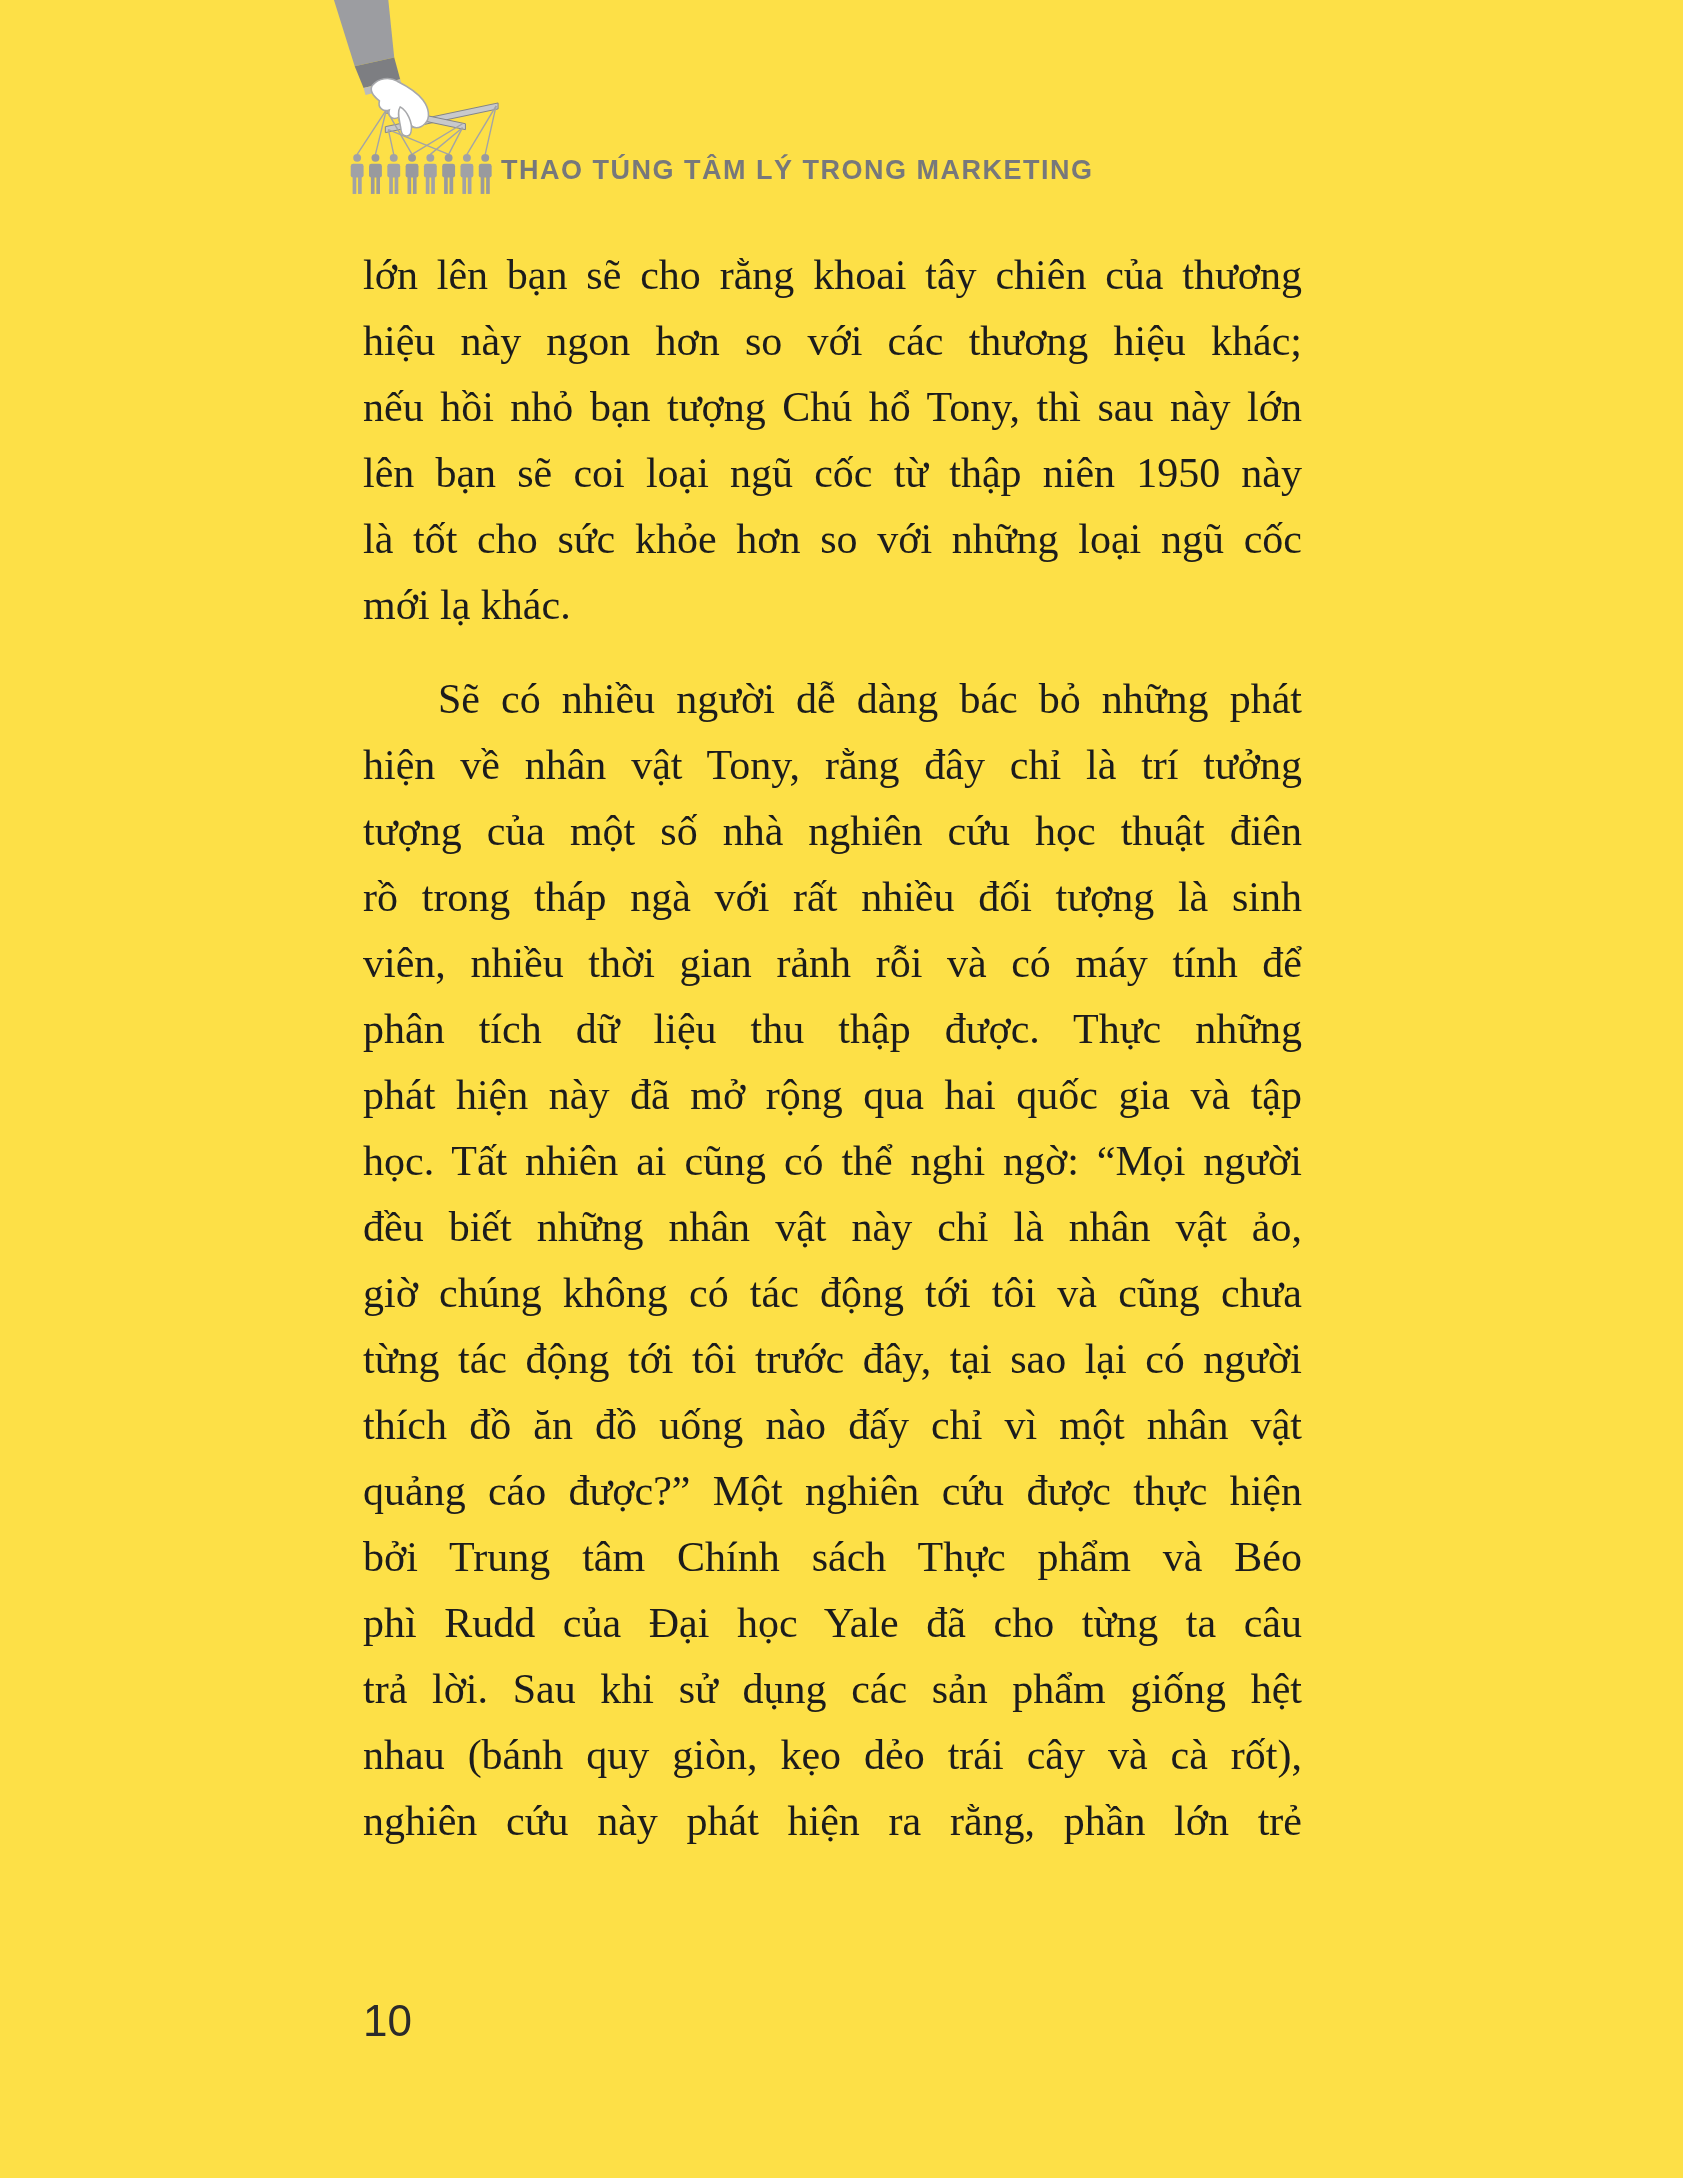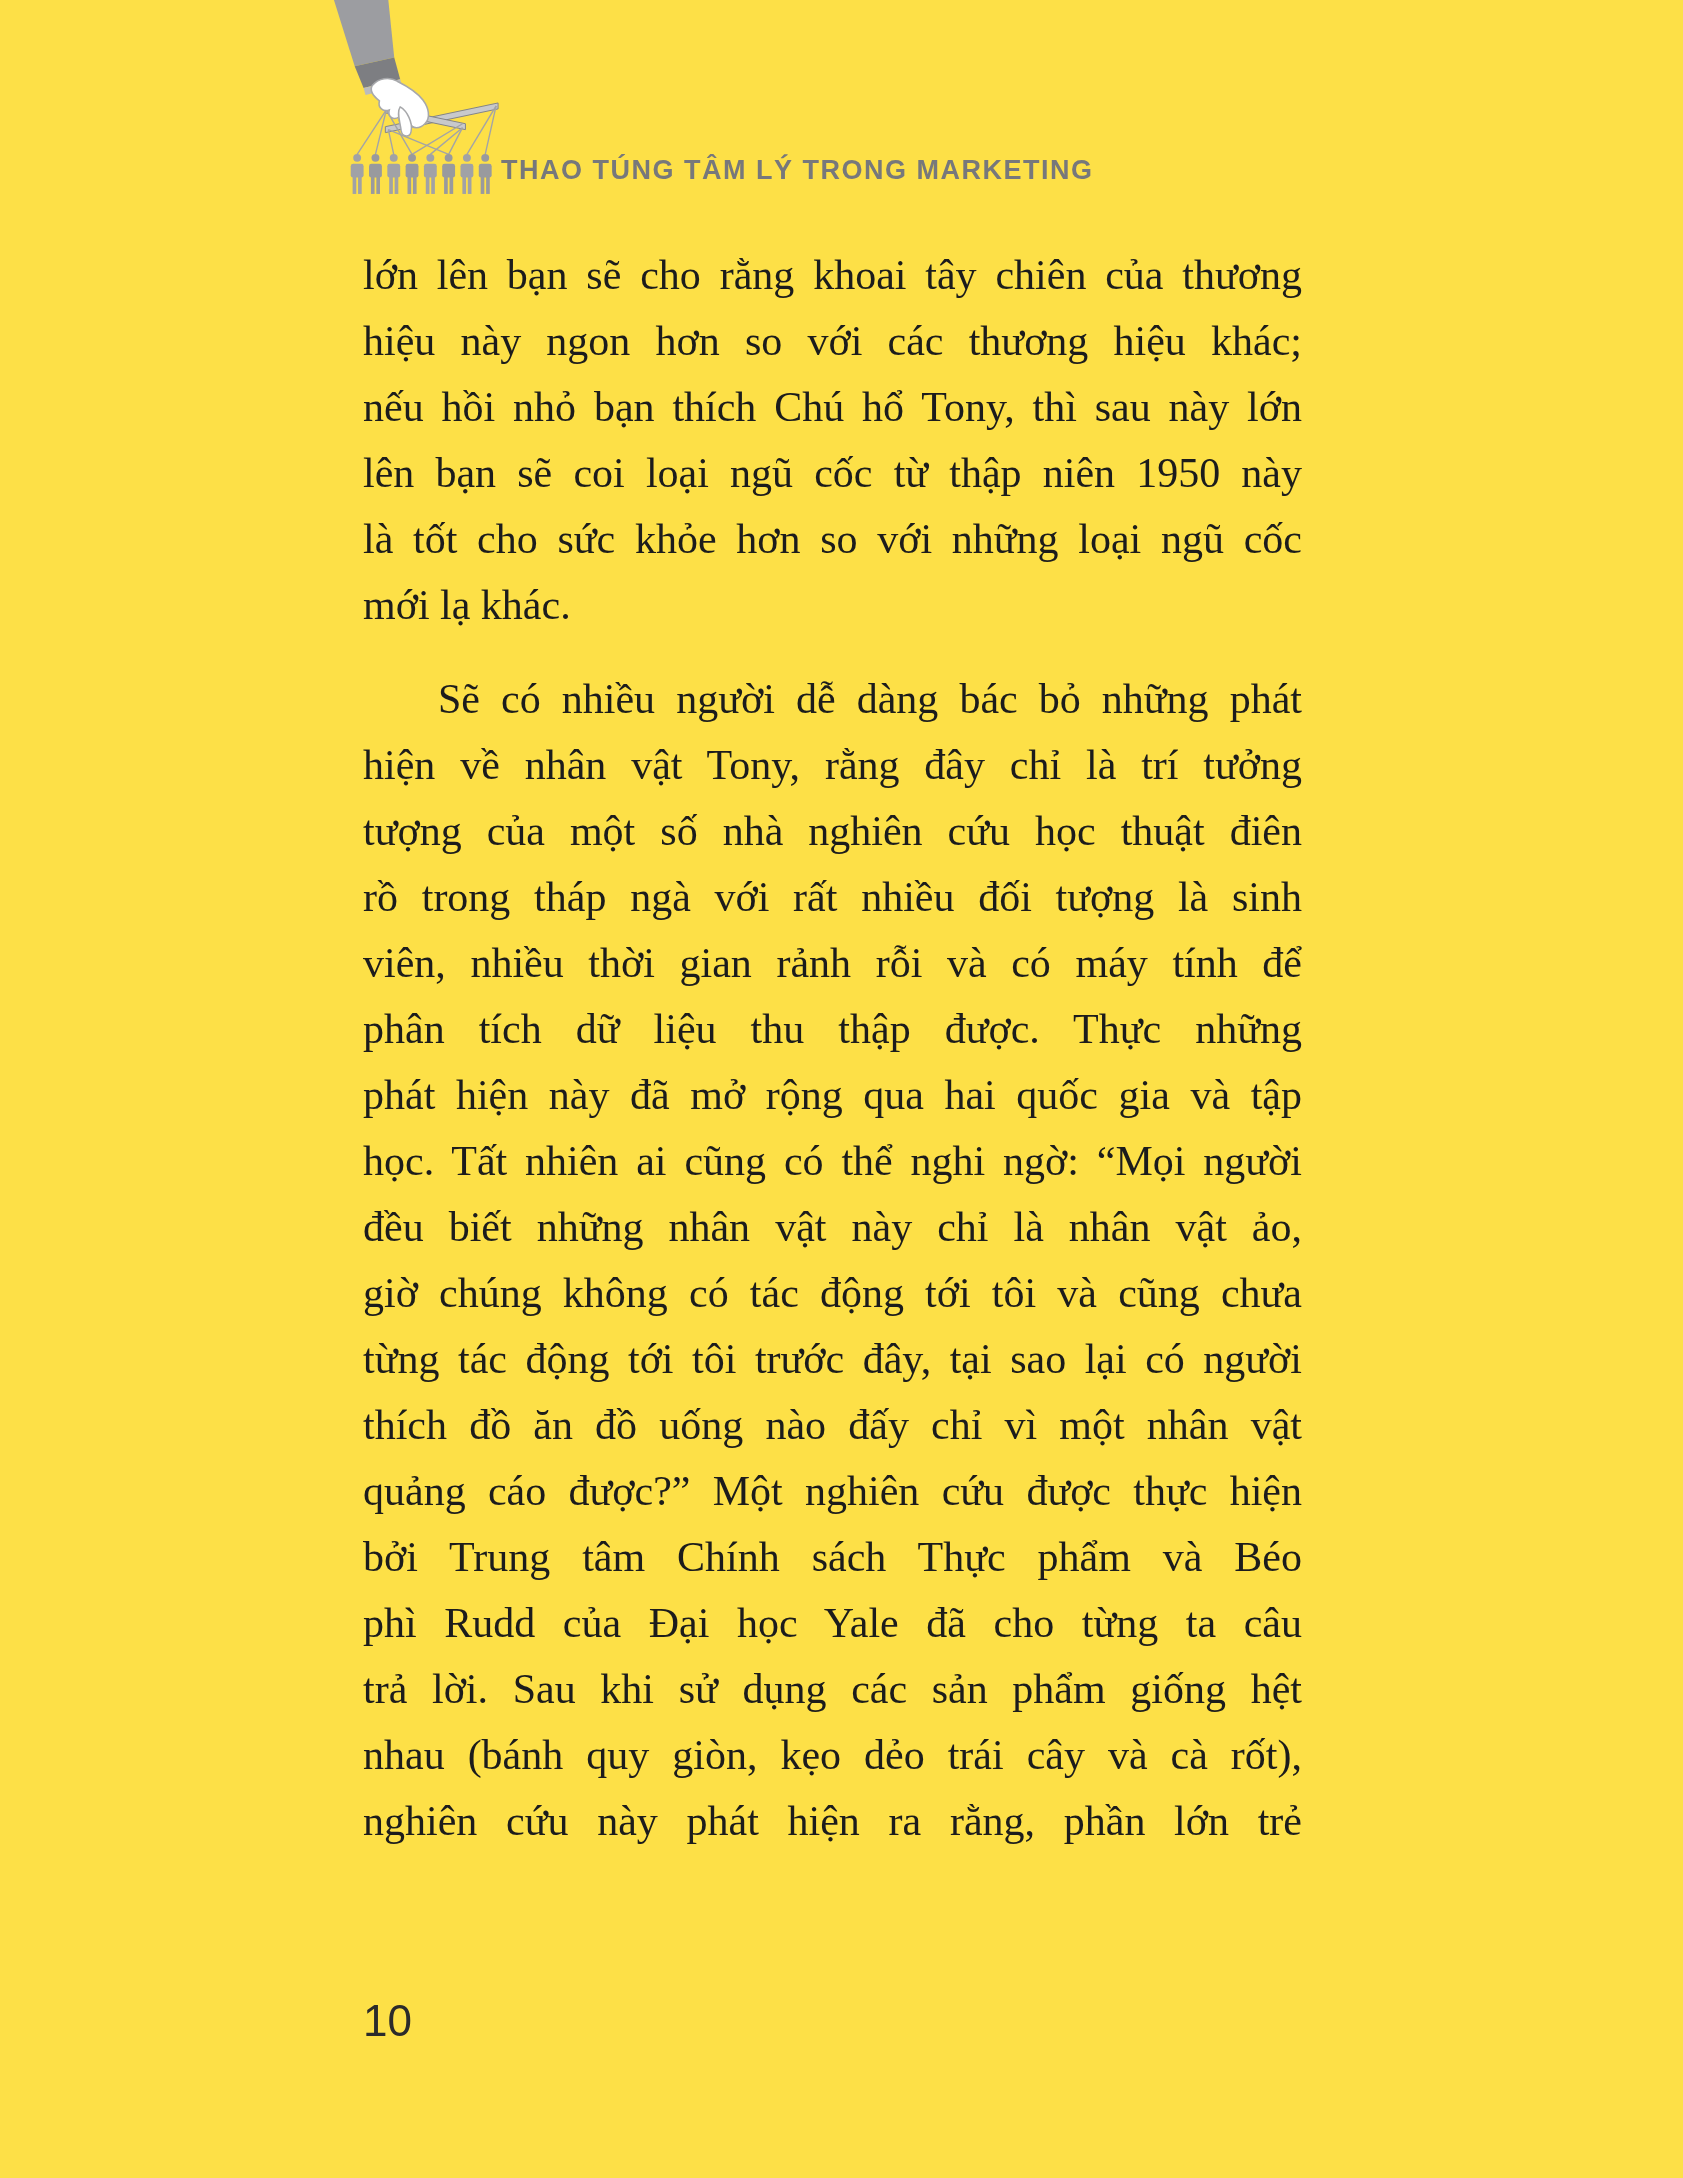--- a/index.html
+++ b/index.html
@@ -136,21 +136,21 @@
           <rect x="0.9" y="178" width="3.7" height="18"></rect>
         </g>
     </g>
   </svg>
 
   <div class="header-title">THAO TÚNG TÂM LÝ TRONG MARKETING</div>
 
   <div class="body-text">
       <div class="line">lớn lên bạn sẽ cho rằng khoai tây chiên của thương</div>
       <div class="line">hiệu này ngon hơn so với các thương hiệu khác;</div>
-      <div class="line">nếu hồi nhỏ bạn thích Chú hổ Tony, thì sau này lớn</div>
+      <div class="line">nếu hồi nhỏ bạn tượng Chú hổ Tony, thì sau này lớn</div>
       <div class="line">lên bạn sẽ coi loại ngũ cốc từ thập niên 1950 này</div>
       <div class="line">là tốt cho sức khỏe hơn so với những loại ngũ cốc</div>
       <div class="line para-last">mới lạ khác.</div>
       <div class="line para-gap indent">Sẽ có nhiều người dễ dàng bác bỏ những phát</div>
       <div class="line">hiện về nhân vật Tony, rằng đây chỉ là trí tưởng</div>
       <div class="line">tượng của một số nhà nghiên cứu học thuật điên</div>
       <div class="line">rồ trong tháp ngà với rất nhiều đối tượng là sinh</div>
       <div class="line">viên, nhiều thời gian rảnh rỗi và có máy tính để</div>
       <div class="line">phân tích dữ liệu thu thập được. Thực những</div>
       <div class="line">phát hiện này đã mở rộng qua hai quốc gia và tập</div>

